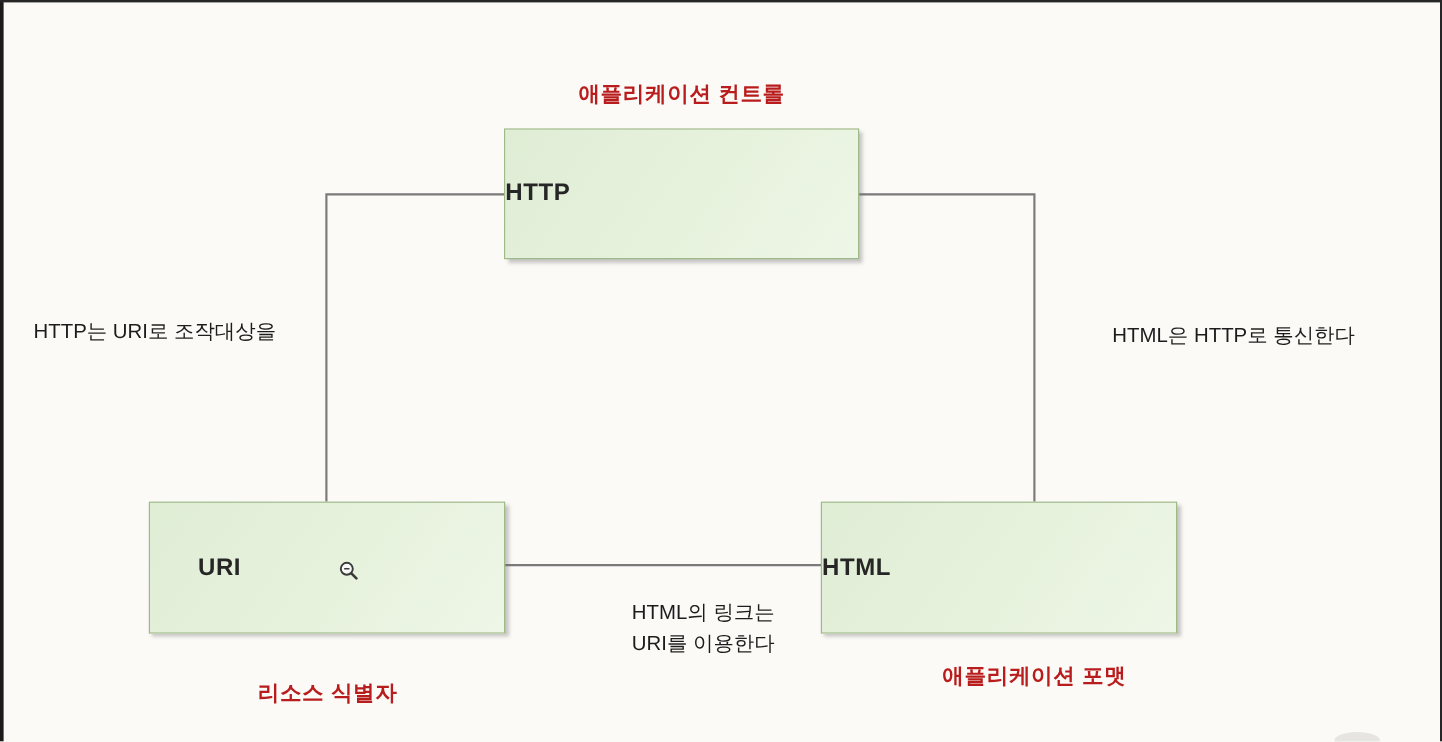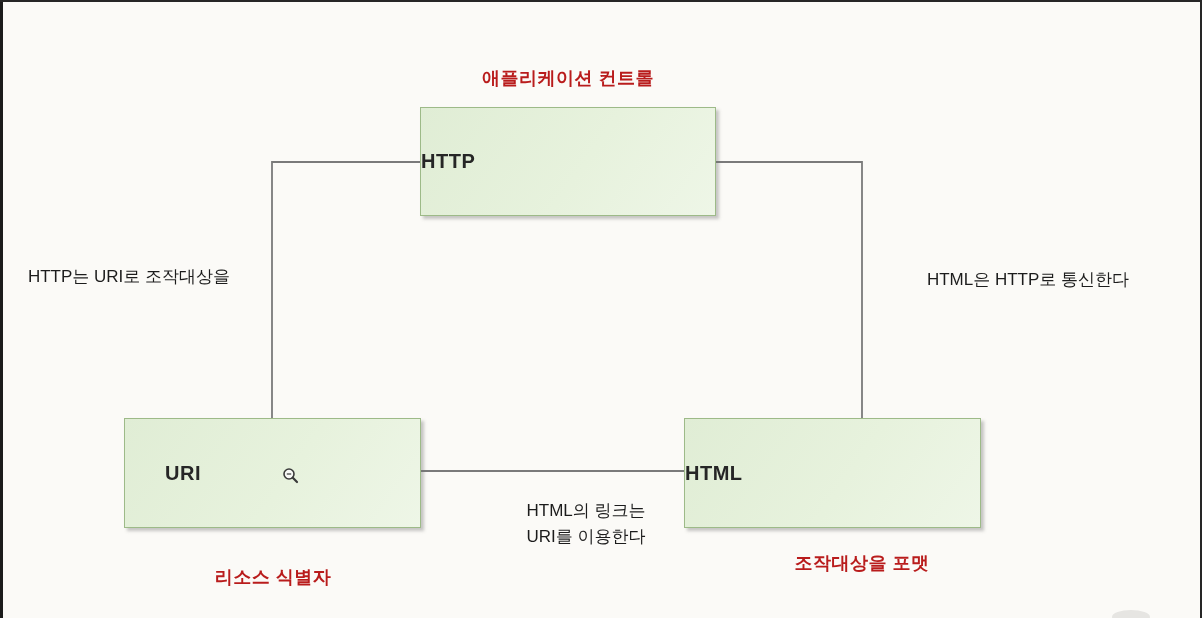--- a/index.html
+++ b/index.html
@@ -122,21 +122,21 @@
 <div class="node node-uri">
   <span>URI</span>
 </div>
 
 <div class="node node-html">
   <span>HTML</span>
 </div>
 
 <div class="caption caption-uri">리소스 식별자</div>
 
-<div class="caption caption-html">조작대상을 포맷</div>
+<div class="caption caption-html">애플리케이션 포맷</div>
 
 <div class="edge-label edge-label-left">
   <span>HTTP는 URI로 조작대상을</span>
 </div>
 
 <div class="edge-label edge-label-right">
   <span>HTML은 HTTP로 통신한다</span>
 </div>
 
 <div class="edge-label edge-label-bottom">

